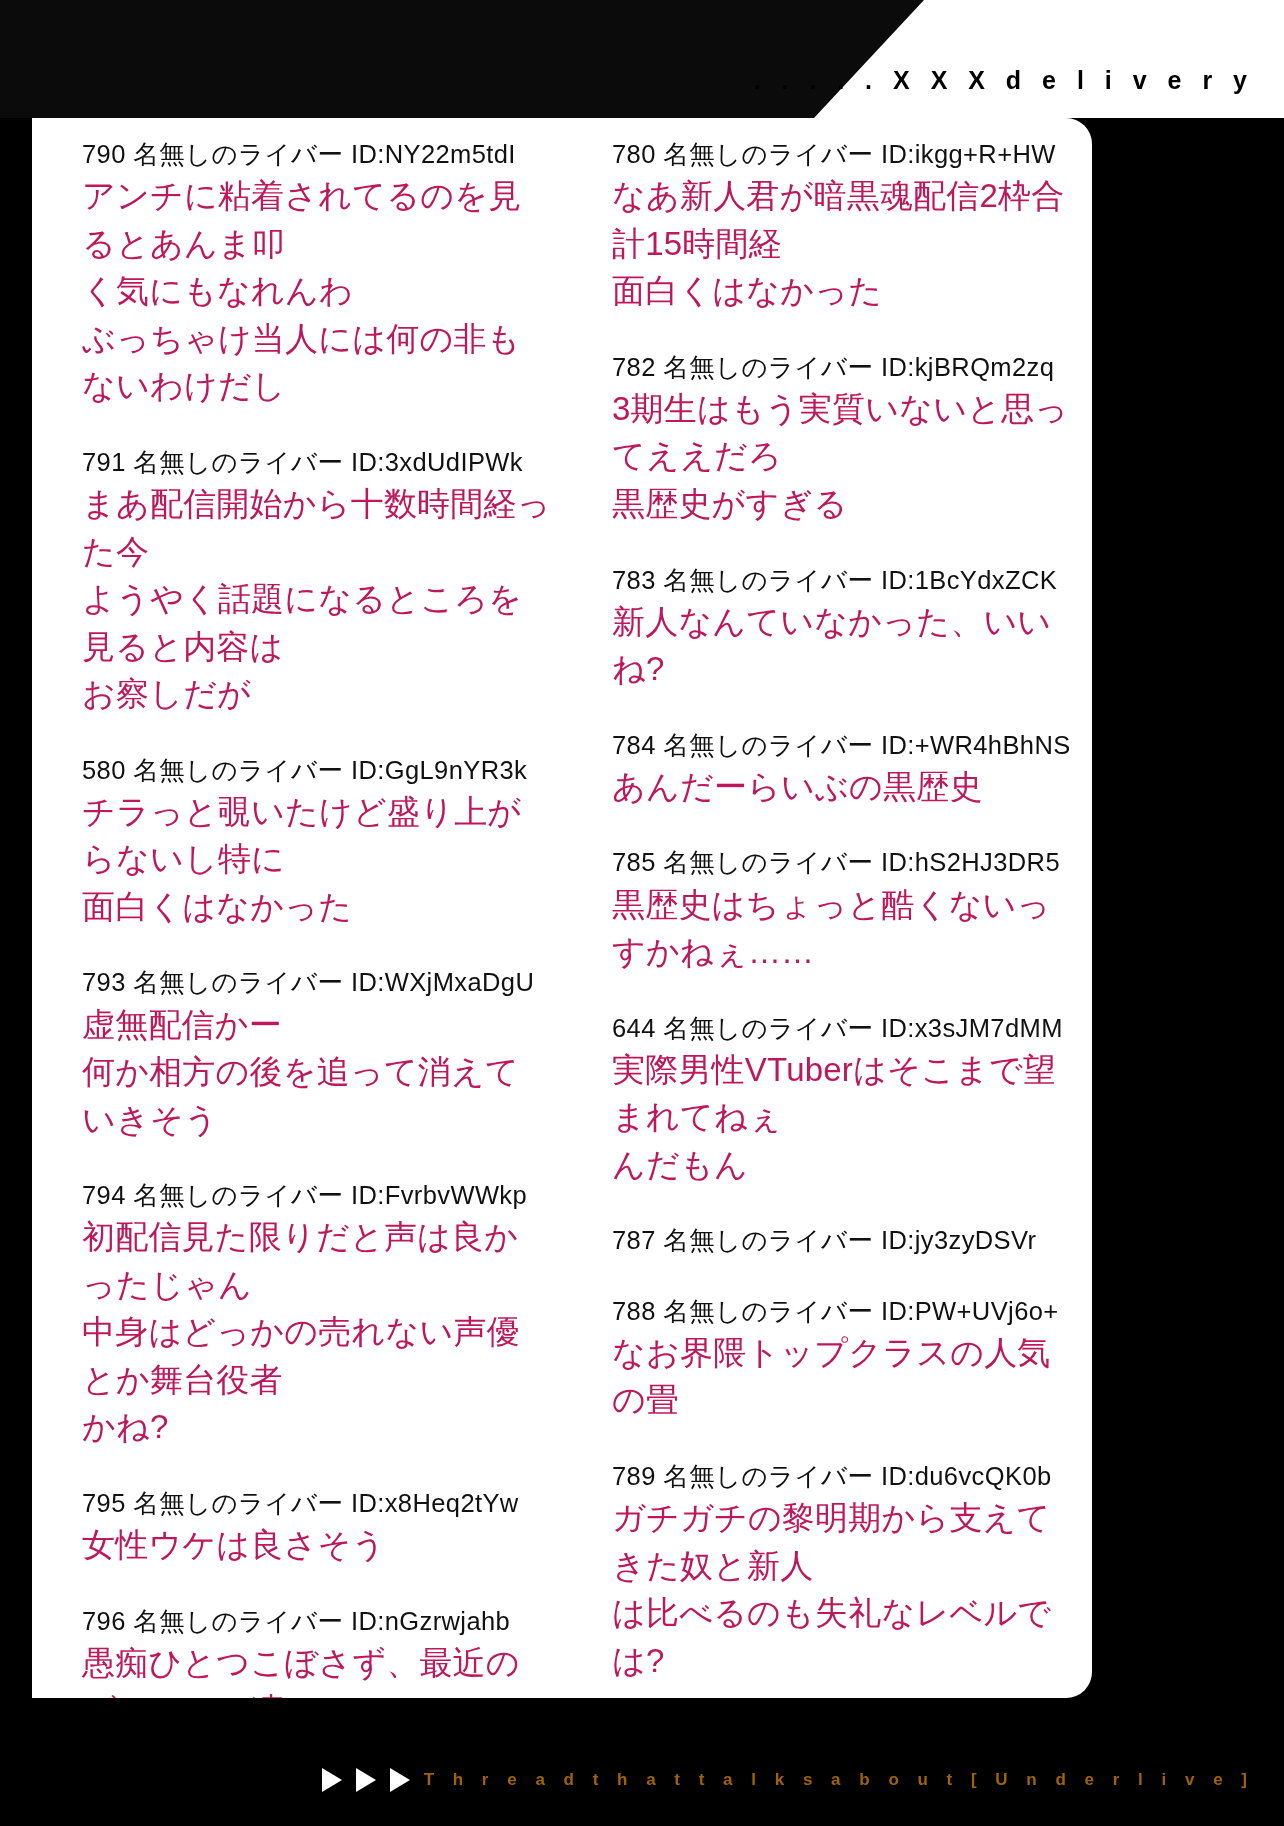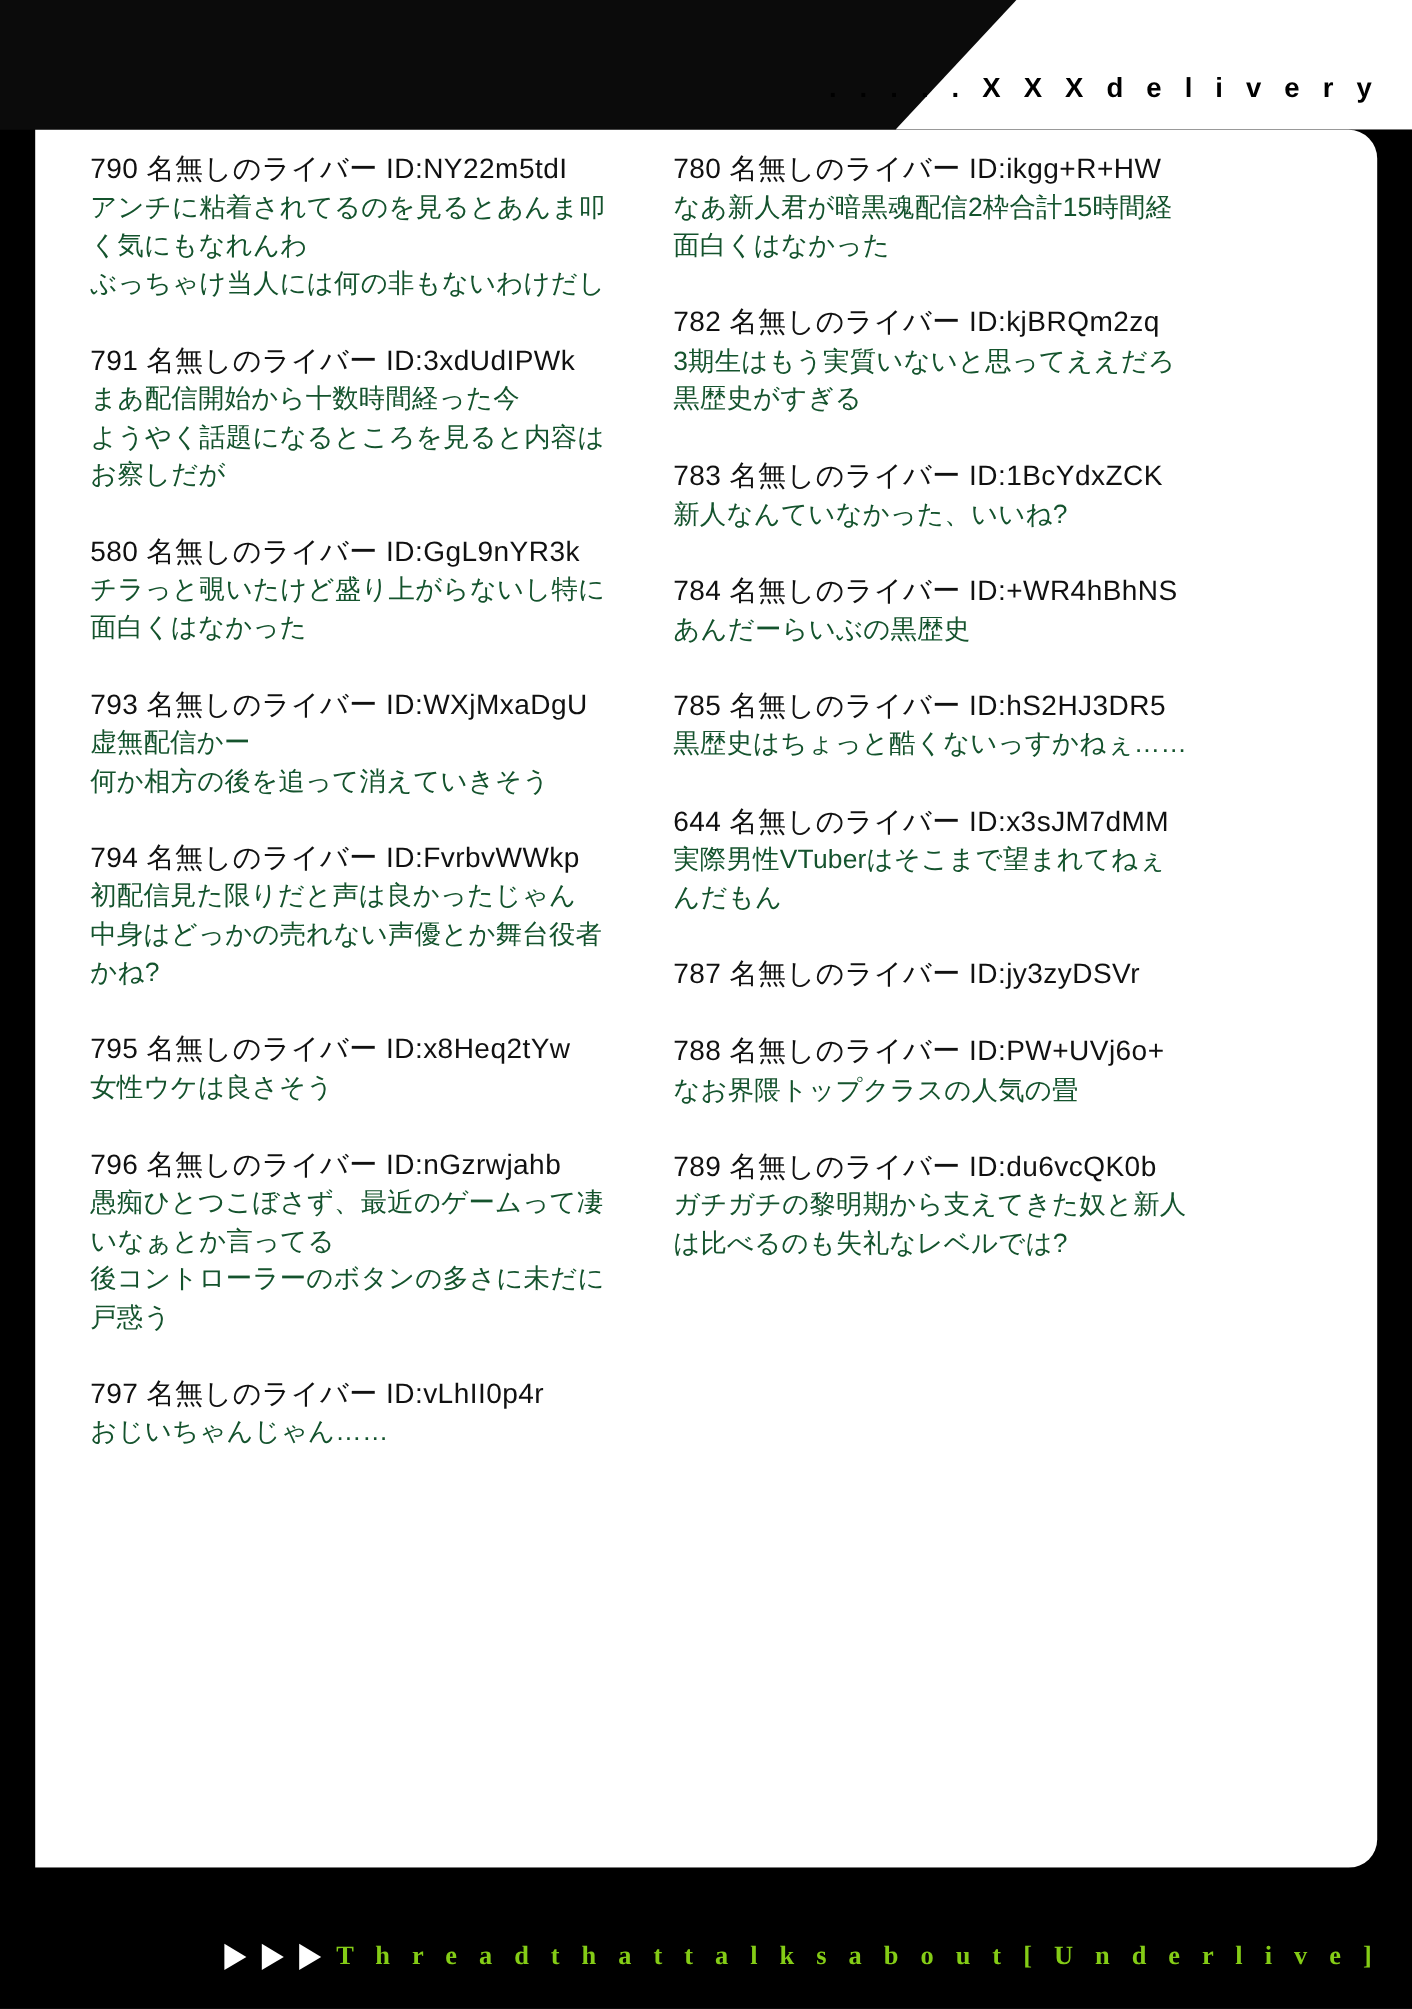--- a/index.html
+++ b/index.html
@@ -48,21 +48,21 @@
     color: #000;
     white-space: nowrap;
     font-weight: 700;
   }
 
   
   .content-panel {
     position: absolute;
     left: 32px;
     top: 118px;
-    width: 1220px;
+    width: 1060px;
     height: 1580px;
     background: #ffffff;
     border-top-right-radius: 26px;
     border-bottom-right-radius: 26px;
   }
 
   
   .columns {
     position: absolute;
     left: 50px;
@@ -79,23 +79,23 @@
     margin-bottom: 34px;
   }
   .post-head {
     font-size: 25.5px;
     line-height: 1.42;
     color: #111;
     letter-spacing: 0.4px;
     white-space: nowrap;
   }
   .post-body {
-    font-size: 24px;
+    font-size: 33px;
     line-height: 1.44;
-    color: #14532d;
+    color: #be185d;
     letter-spacing: 0.2px;
     white-space: pre-wrap;
   }
 
   
   .footer {
     position: absolute;
     left: 0;
     bottom: 0;
     width: 1284px;
@@ -111,26 +111,25 @@
     gap: 14px;
   }
   .tri {
     width: 0;
     height: 0;
     border-left: 20px solid #fff;
     border-top: 12px solid transparent;
     border-bottom: 12px solid transparent;
   }
   .footer-text {
-    font-size: 24px;
+    font-size: 17px;
     letter-spacing: 7px;
-    color: #84cc16;
+    color: #a16207;
     white-space: nowrap;
     font-weight: 700;
-    font-family: Liberation Serif, serif;
   }
   
   .panel-shadow-strip {
     position: absolute;
     left: 0;
     top: 1698px;
     width: 1284px;
     height: 128px;
     background: #000;
   }

